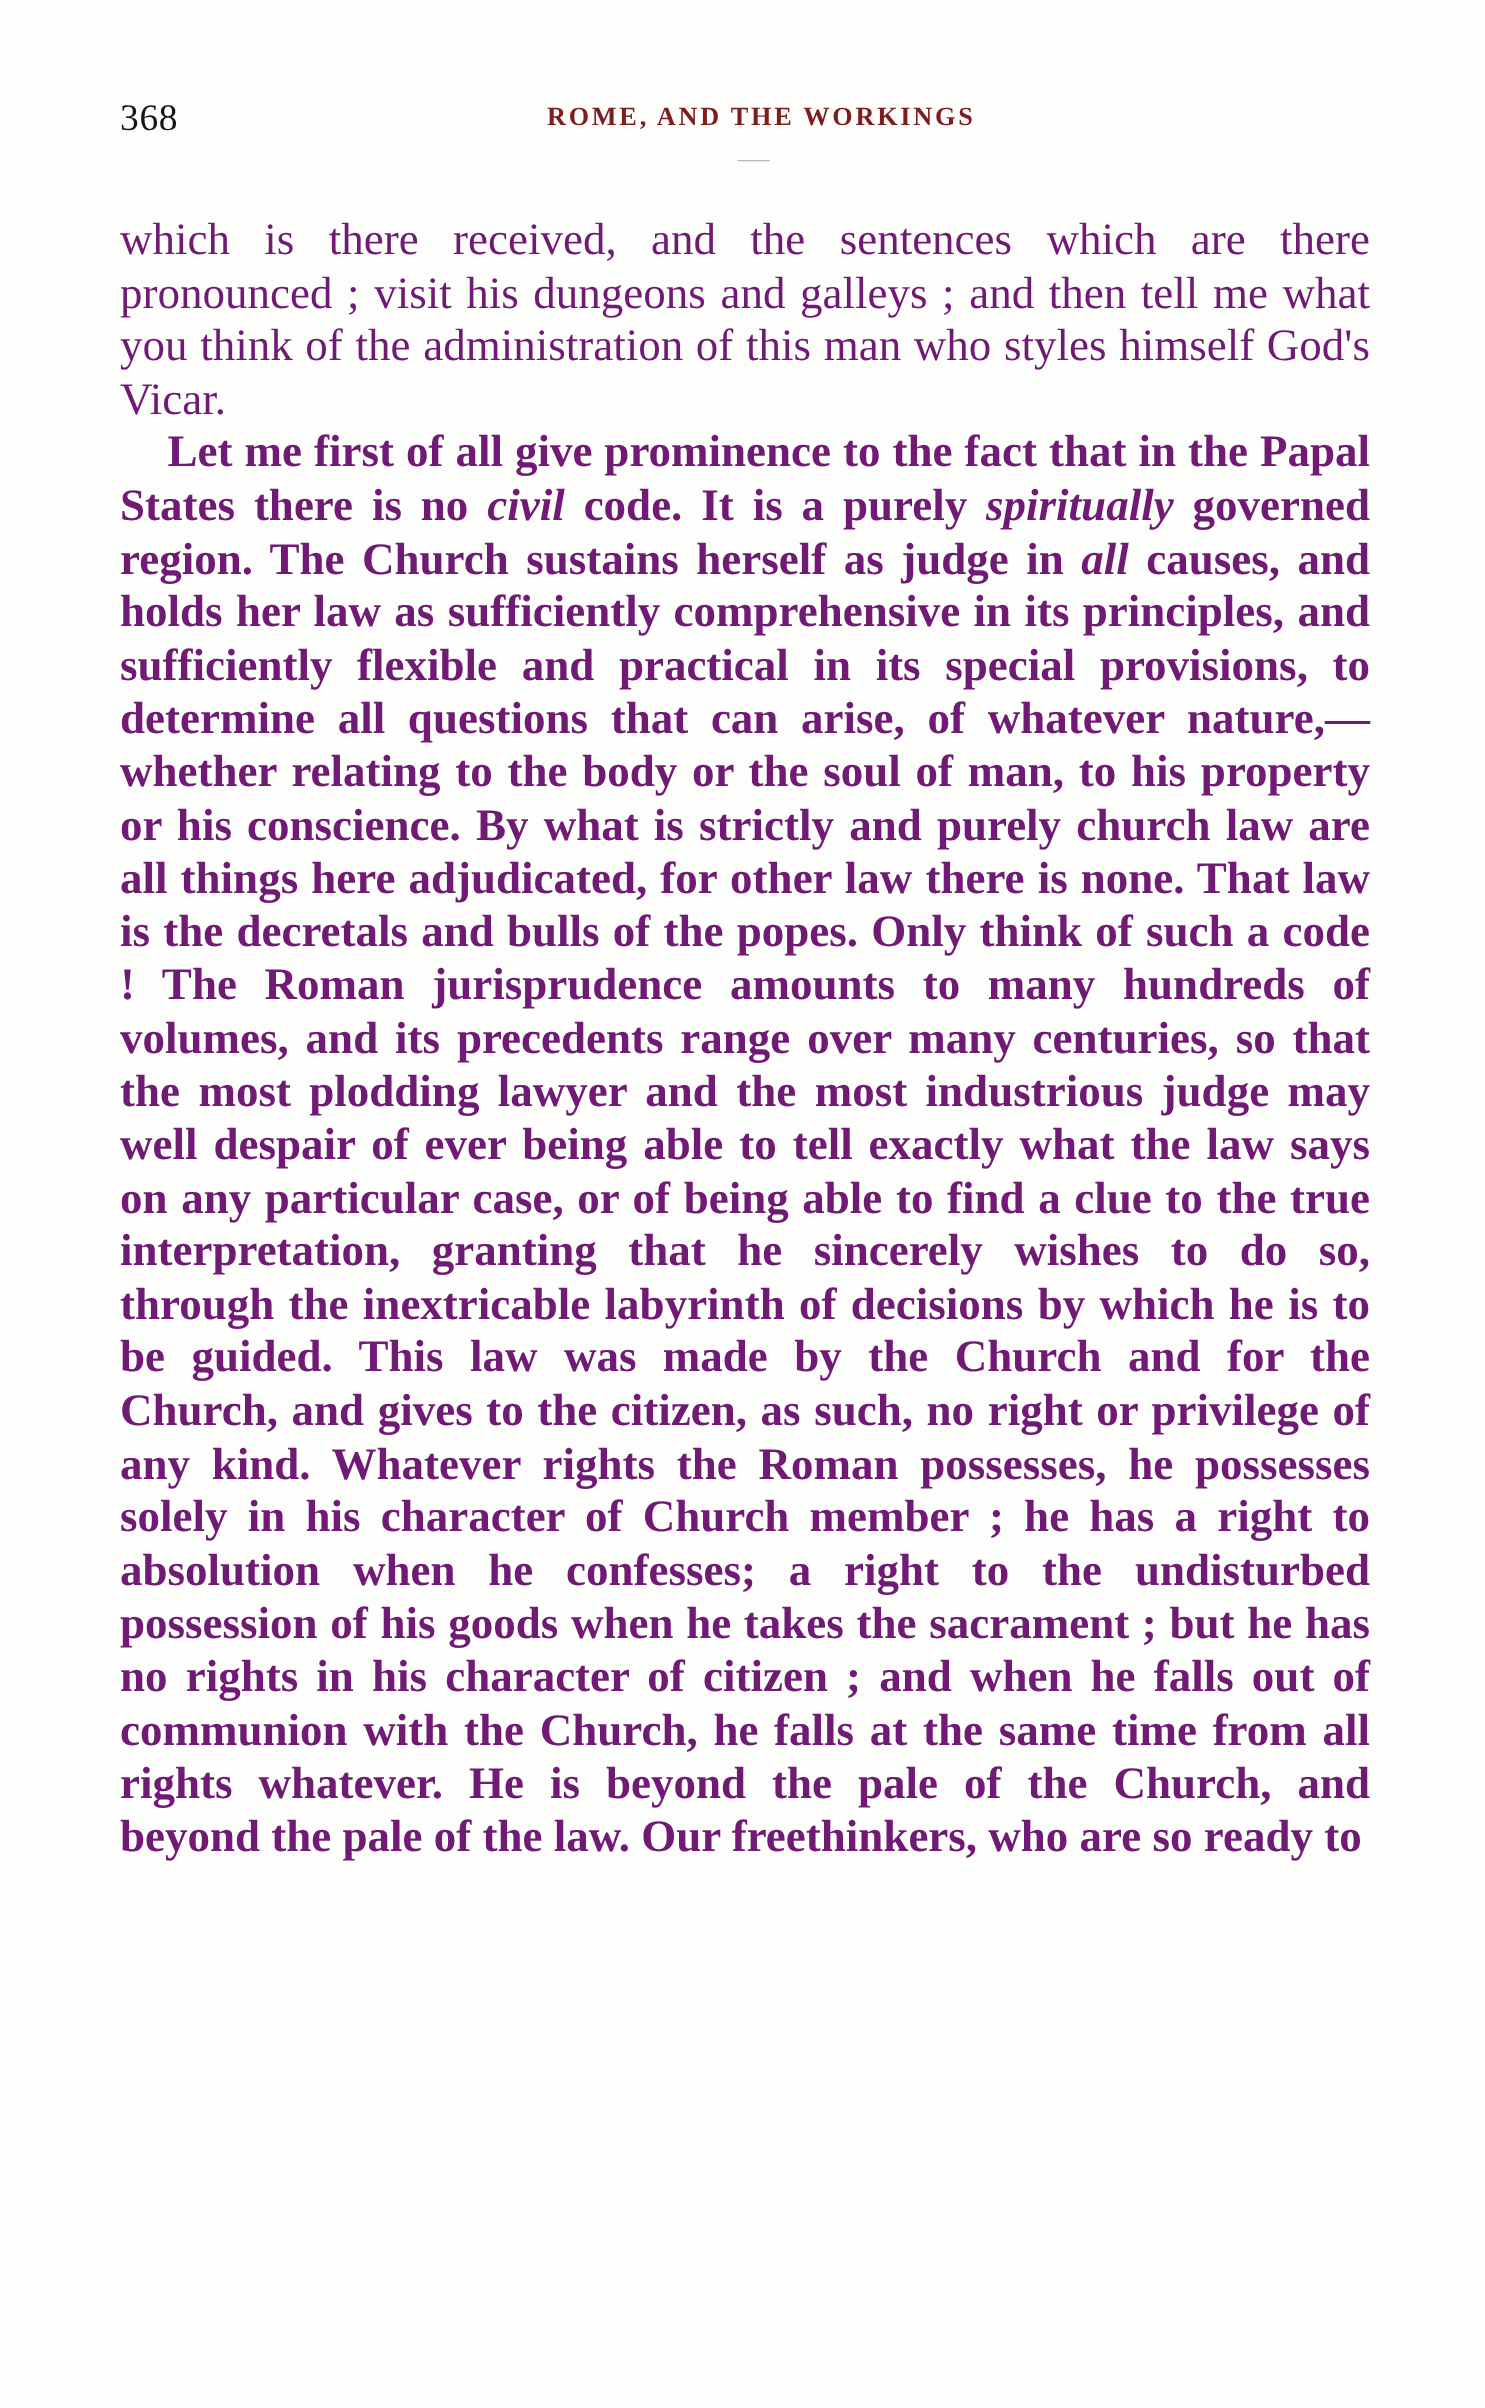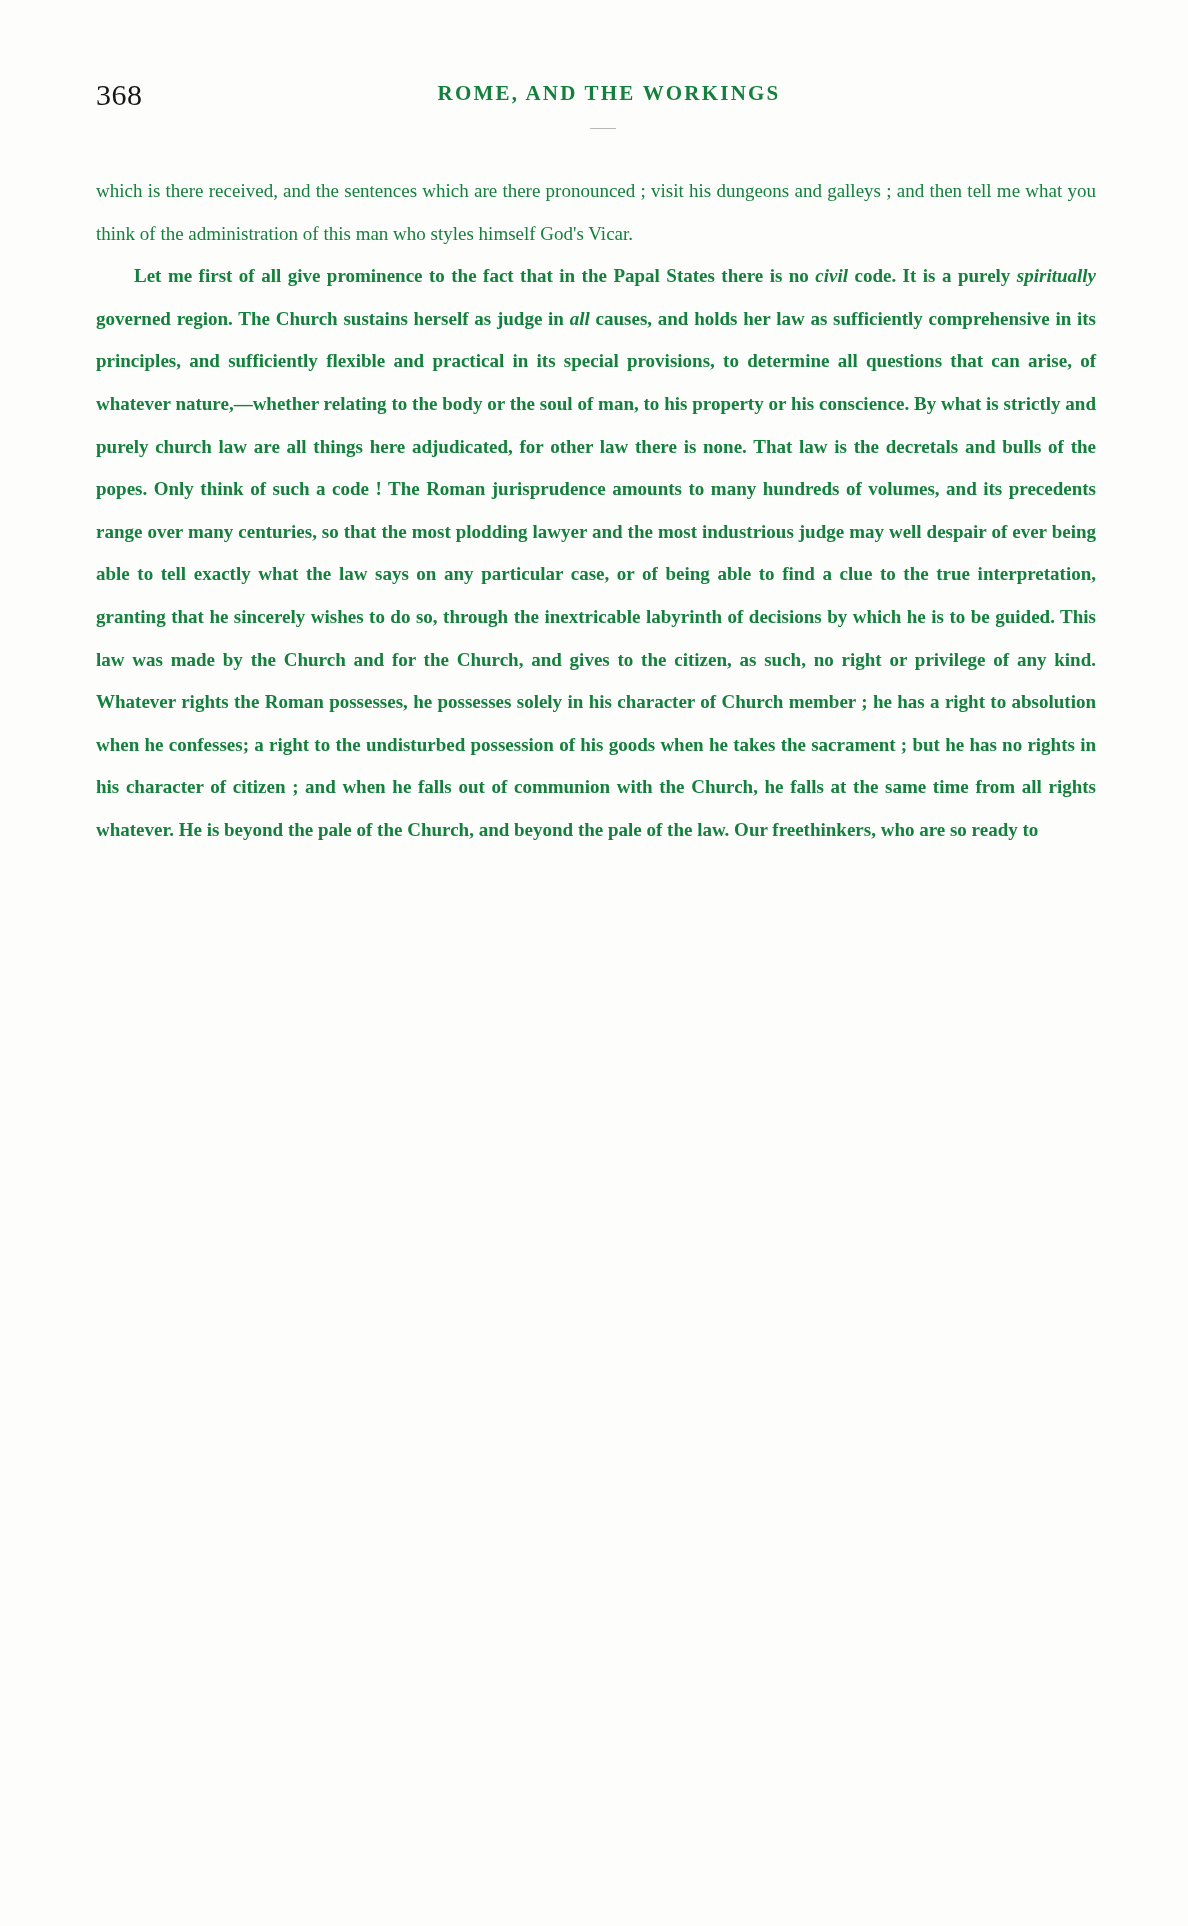--- a/index.html
+++ b/index.html
@@ -38,40 +38,40 @@
   .running-head {
     position: absolute;
     left: 0;
     right: 0;
     top: 3px;
     text-align: center;
     font-size: 21px;
     font-variant: small-caps;
     letter-spacing: 2.2px;
     font-weight: bold;
-    color: #15803d;
+    color: #7f1d1d;
     padding-left: 30px;
   }
   .rule {
     position: absolute;
     top: 128px;
     left: 590px;
     width: 26px;
     height: 1px;
     background: #b9b9b9;
   }
   .body-text {
     position: absolute;
     top: 170px;
     left: 96px;
     width: 1000px;
-    font-size: 19px;
+    font-size: 36px;
     line-height: 42.6px;
     text-align: justify;
-    color: #15803d;
+    color: #701a75;
   }
   .body-text p {
     margin: 0;
   }
   .body-text p.indent {
     text-indent: 38px;
     font-weight: bold;
   }
   .body-text i {
     font-style: italic;

